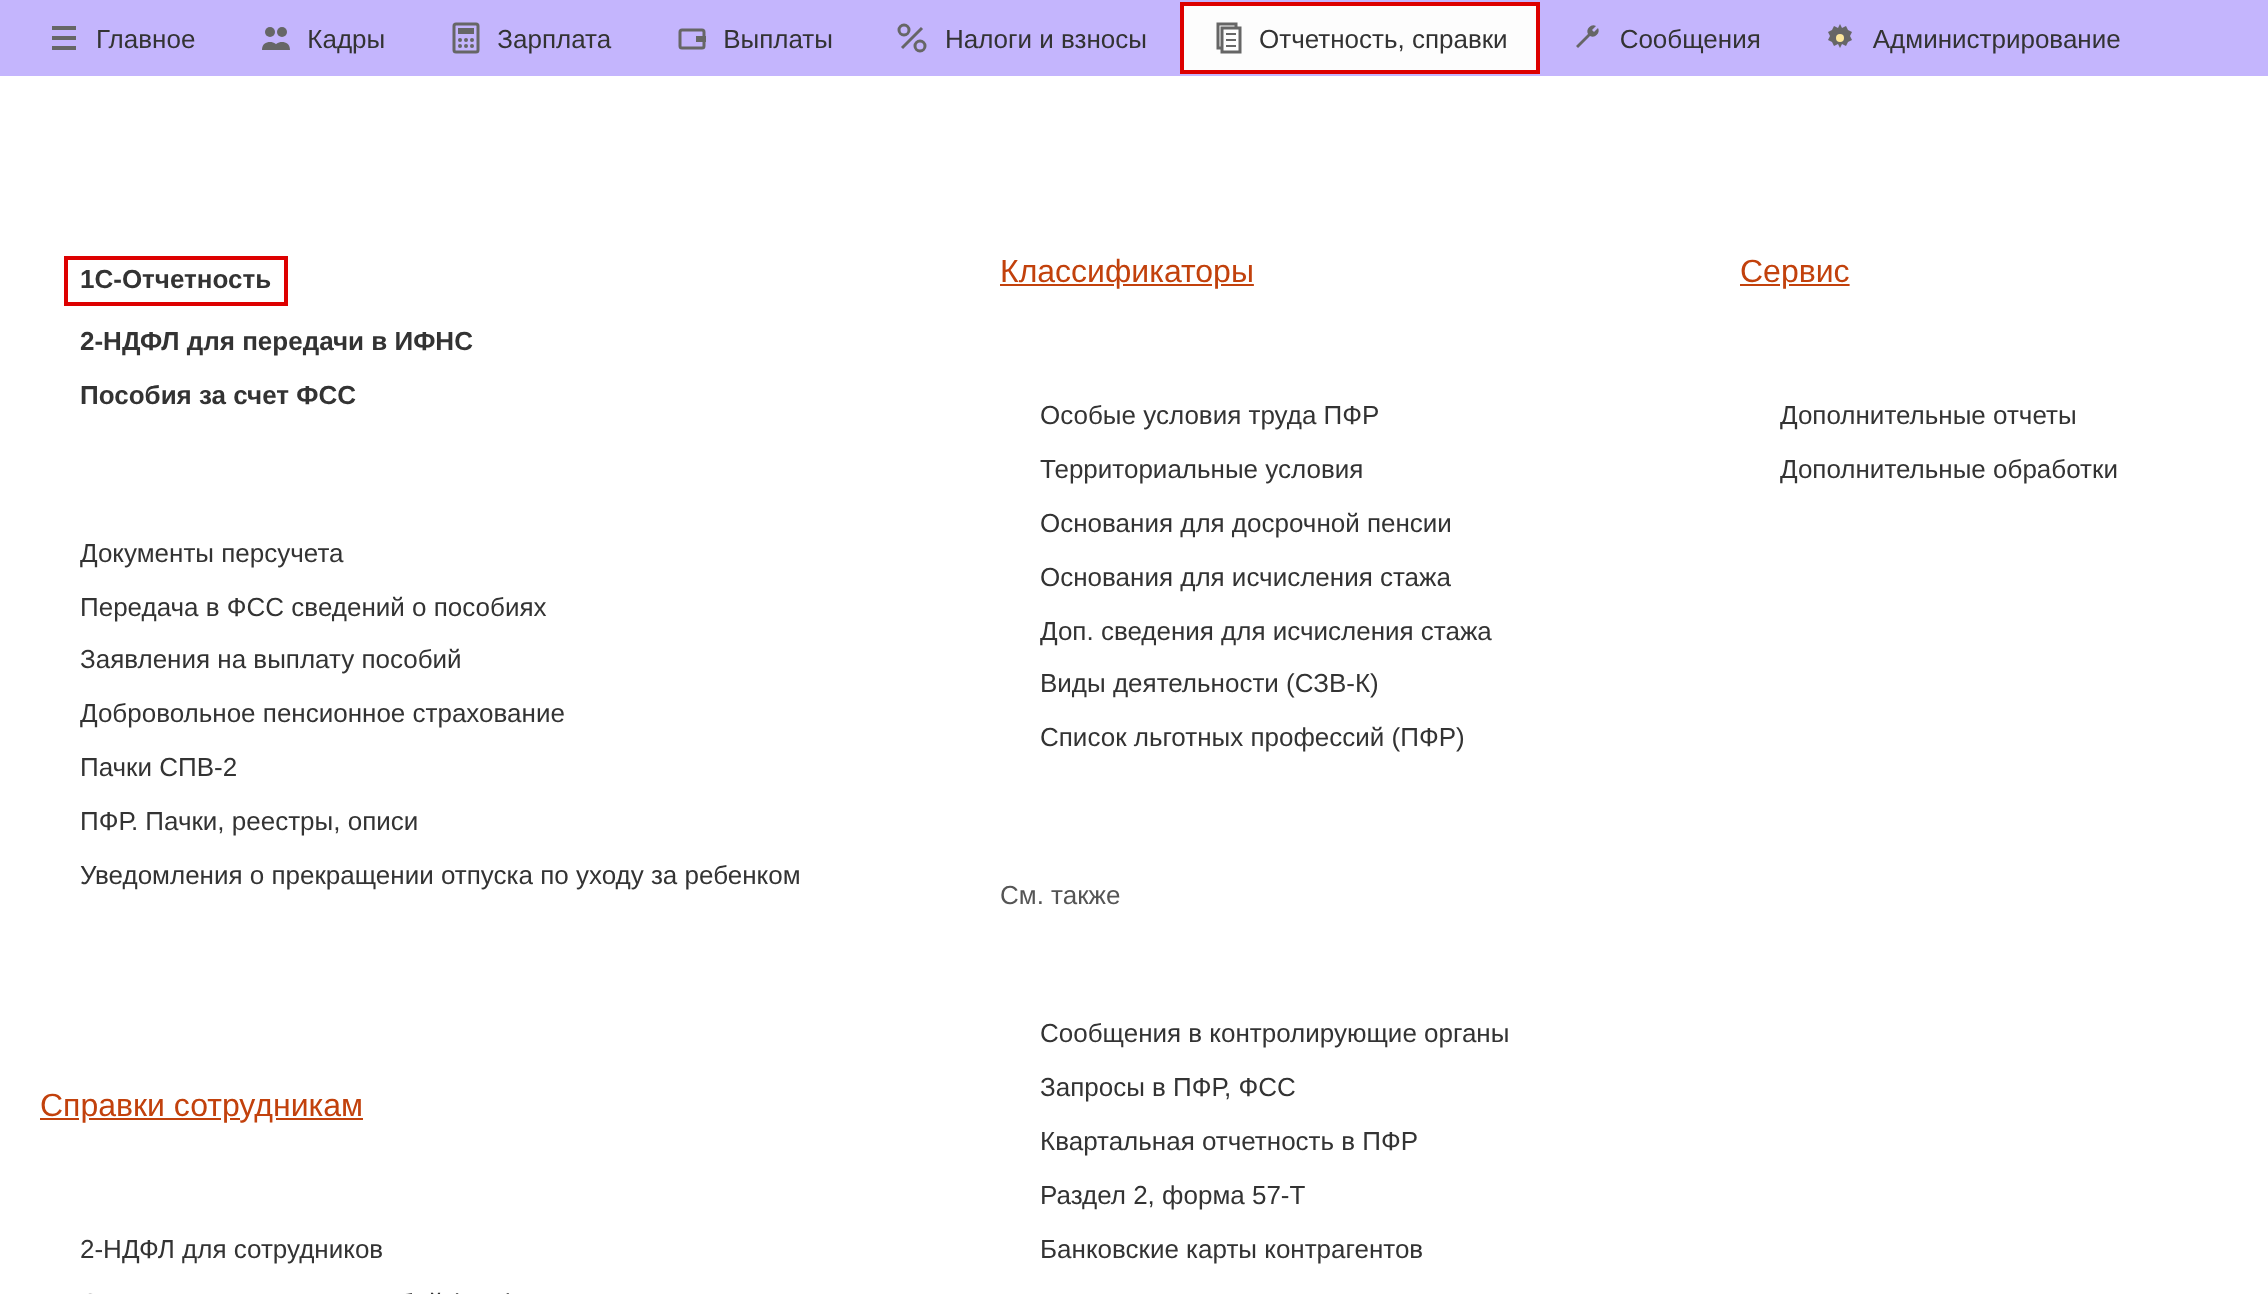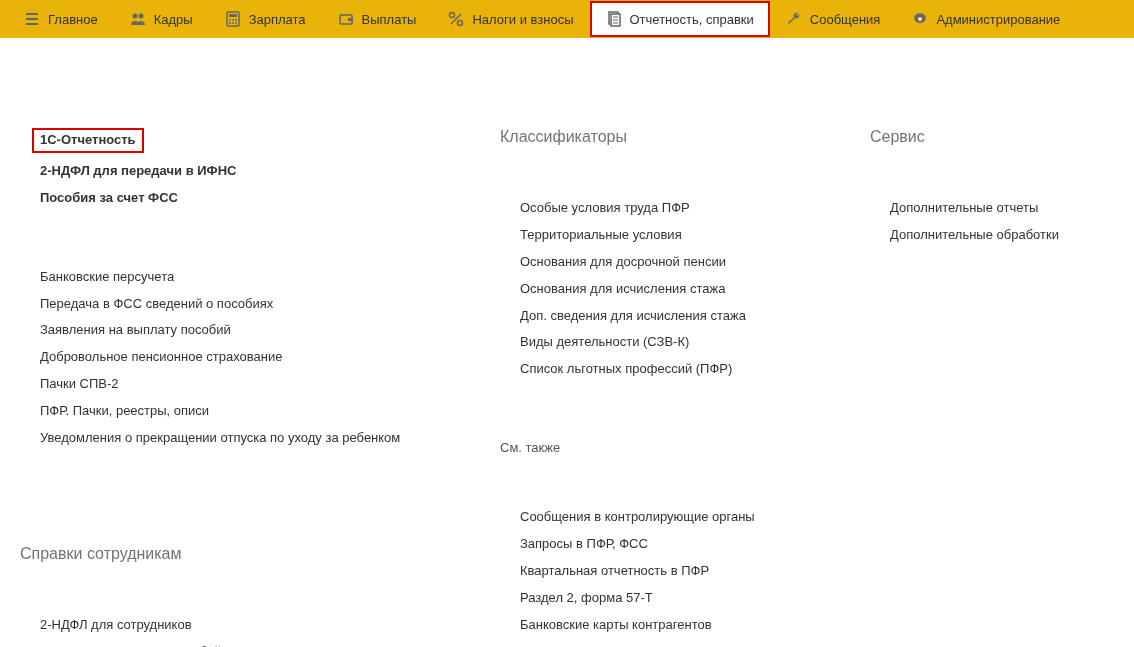--- a/index.html
+++ b/index.html
@@ -4,21 +4,21 @@
   <style>
     * { box-sizing: border-box; margin: 0; padding: 0; }
     body {
       font-family: Arial, sans-serif;
       font-size: 13px;
       color: #333;
       background: #fff;
       width: 1134px;
     }
     .topnav {
-      background: #eab308;
+      background: #c4b5fd;
       display: flex;
       align-items: center;
       height: 38px;
       padding: 0 8px;
       gap: 0;
     }
     .nav-item {
       display: flex;
       align-items: center;
       padding: 8px 14px;
@@ -46,24 +46,25 @@
     }
     .col {
       display: flex;
       flex-direction: column;
       gap: 40px;
     }
     .col-1 { width: 400px; }
     .col-2 { width: 310px; margin-left: 20px; }
     .col-3 { width: 220px; }
     .section-head {
-      color: #737373;
+      color: #c2410c;
       font-size: 16px;
       margin-bottom: 14px;
       font-weight: normal;
+      text-decoration: underline;
     }
     .link-list {
       display: flex;
       flex-direction: column;
       gap: 10px;
       padding-left: 20px;
       margin-bottom: 22px;
     }
     .bold-list .link-item { font-weight: bold; }
     .link-item {
@@ -175,21 +176,21 @@
 </div>
 
 <div class="content">
   <div class="col col-1">
     <div class="link-list bold-list">
       <span class="link-item highlighted-link">1С-Отчетность</span>
       <span class="link-item">2-НДФЛ для передачи в ИФНС</span>
       <span class="link-item">Пособия за счет ФСС</span>
     </div>
     <div class="link-list">
-      <span class="link-item">Банковские персучета</span>
+      <span class="link-item">Документы персучета</span>
       <span class="link-item">Передача в ФСС сведений о пособиях</span>
       <span class="link-item">Заявления на выплату пособий</span>
       <span class="link-item">Добровольное пенсионное страхование</span>
       <span class="link-item">Пачки СПВ-2</span>
       <span class="link-item">ПФР. Пачки, реестры, описи</span>
       <span class="link-item">Уведомления о прекращении отпуска по уходу за ребенком</span>
     </div>
     <div class="section-head" style="padding-left:0;margin-top:36px;">Справки сотрудникам</div>
     <div class="link-list">
       <span class="link-item">2-НДФЛ для сотрудников</span>

